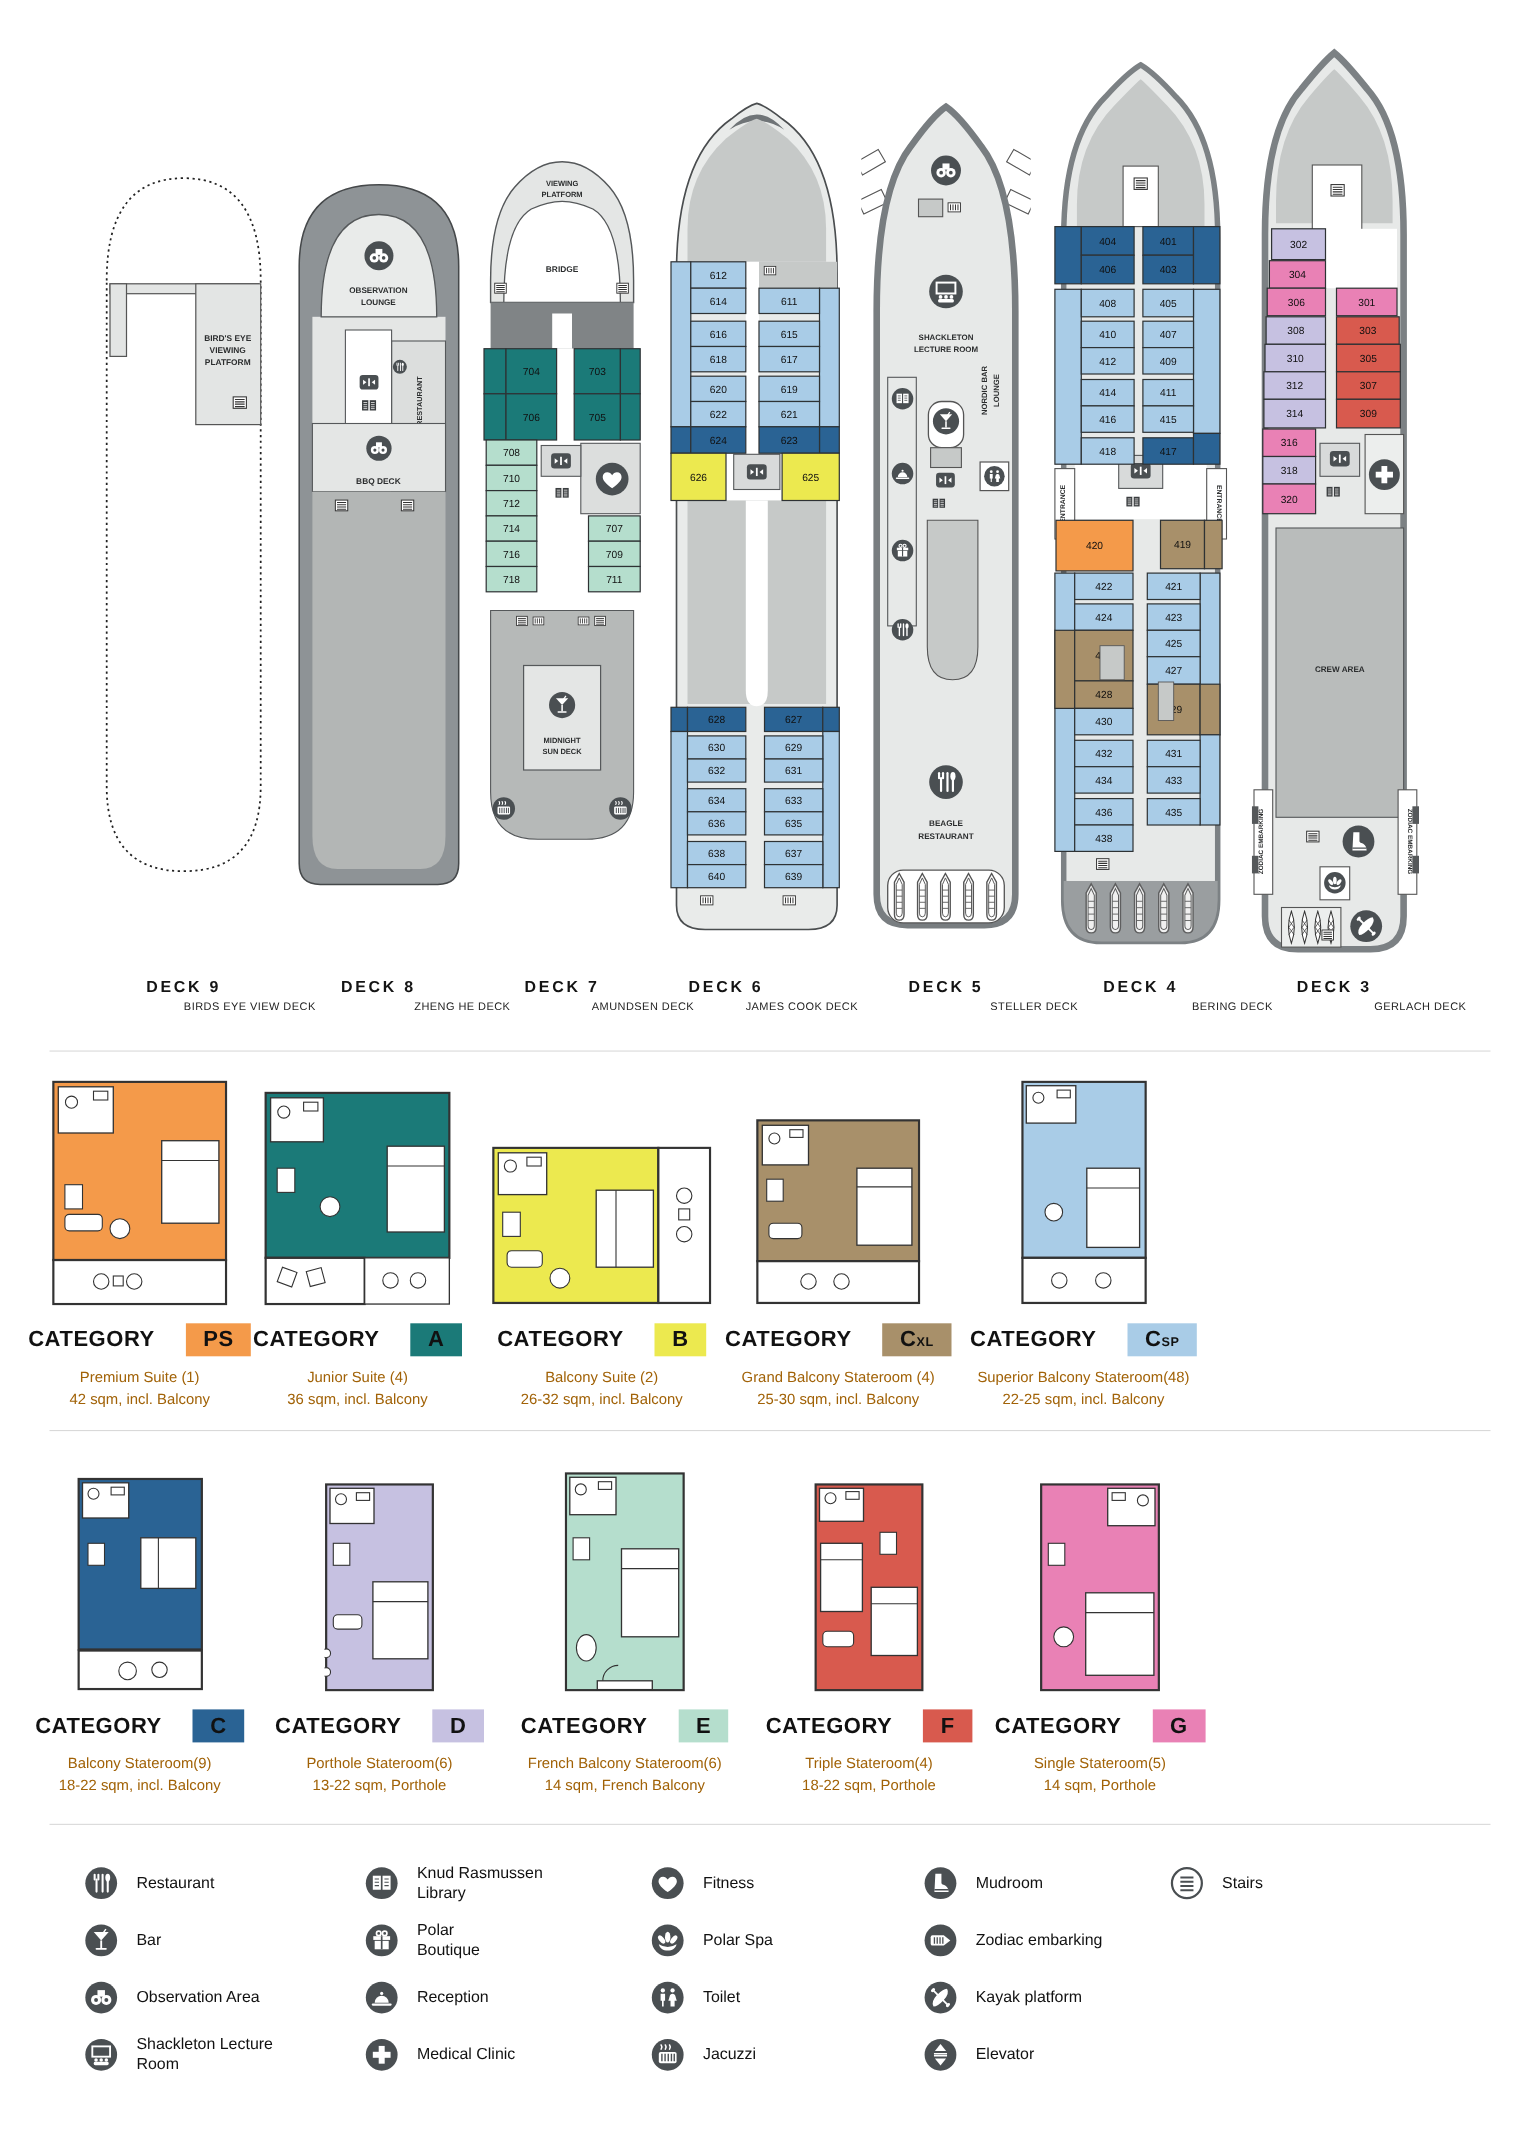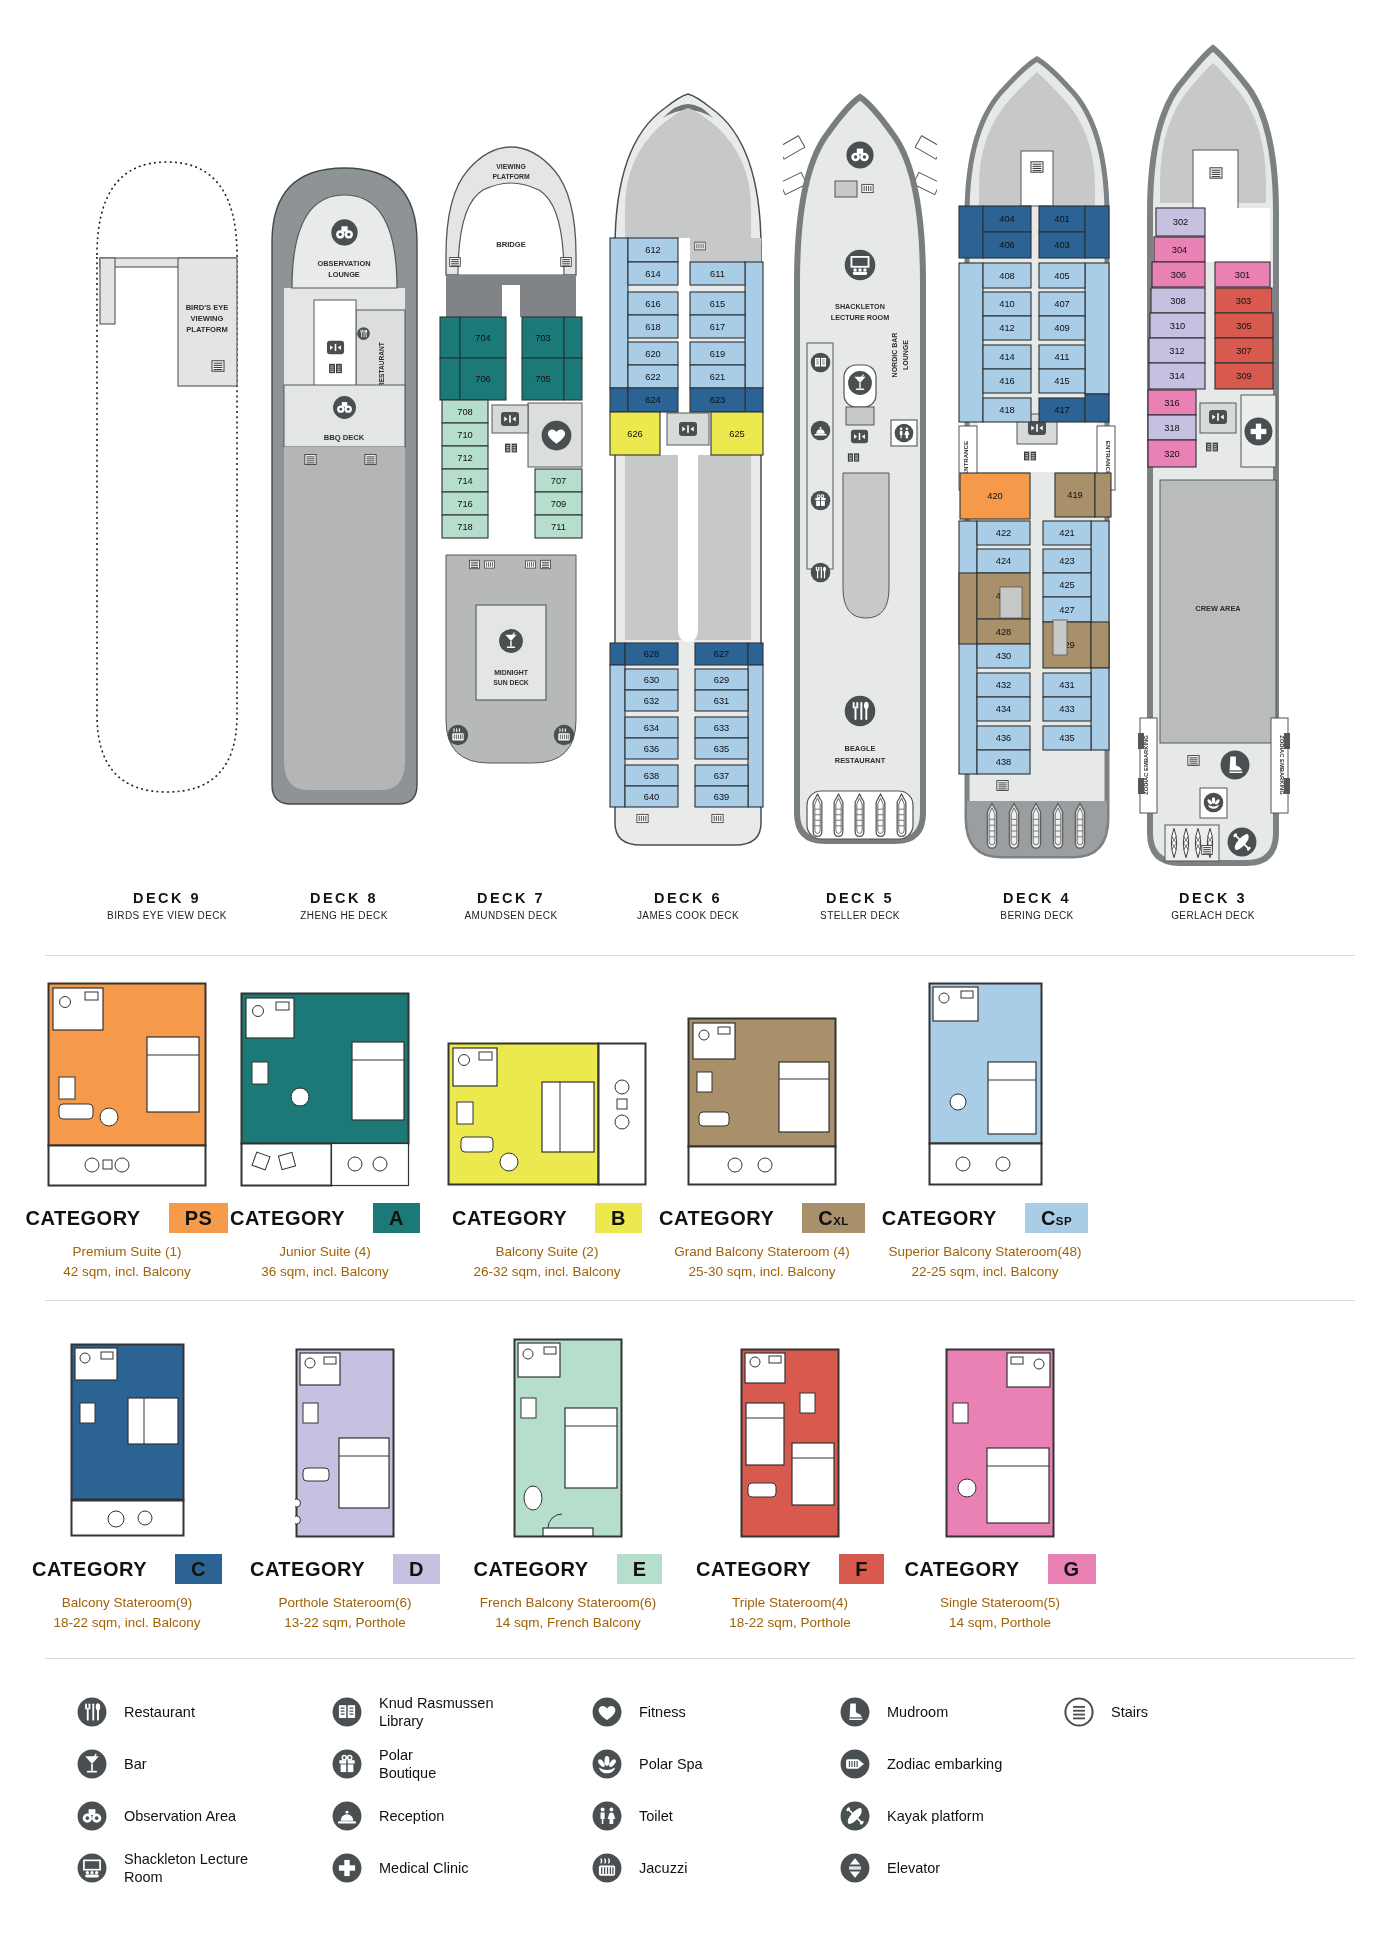--- a/index.html
+++ b/index.html
@@ -2,21 +2,21 @@
 <html><head>
 <meta charset="utf-8">
 <style>
   html,body{margin:0;padding:0;background:#fff;}
   .page{position:relative;width:1400px;height:1941px;background:#fff;font-family:"Liberation Sans",sans-serif;overflow:hidden;}
   svg text{font-family:"Liberation Sans",sans-serif;}
   svg.deck{position:absolute;}
   .lbl{font-weight:bold;fill:#2b2d2e;}
   .deck-label{position:absolute;top:890px;width:240px;text-align:center;transform:translateX(-50%);}
   .deck-label .l1{font-size:14.5px;font-weight:bold;letter-spacing:2.5px;color:#141414;}
-  .deck-label .l2{font-size:10px;letter-spacing:.4px;color:#222;margin-top:4px;}
+  .deck-label .l2{font-size:10px;letter-spacing:.4px;color:#222;margin-top:4px;text-align:right;}
   .divider{position:absolute;left:45px;width:1310px;border-top:1px solid #d9d9d9;height:0;}
   .cat-card{position:absolute;display:flex;flex-direction:column;align-items:center;}
   .plan-wrap{display:flex;align-items:flex-end;justify-content:center;}
   .row1 .plan-wrap{height:212px;}
   .row2 .plan-wrap{height:218px;}
   .cat-label{margin-top:16px;font-size:20px;font-weight:bold;color:#111;display:flex;align-items:center;gap:28px;letter-spacing:.5px;}
   .badge{display:inline-block;padding:3px 16px;font-size:20px;font-weight:bold;color:#111;line-height:1.2;}
   .badge .sub{font-size:11.5px;font-weight:bold;}
   .cat-desc{margin-top:9px;font-size:13.5px;color:#a16207;line-height:1.45;text-align:center;white-space:nowrap;}
   .legend{position:absolute;top:1692px;left:0;width:1400px;}
@@ -616,21 +616,21 @@
       <div class="l2">BIRDS EYE VIEW DECK</div>
     </div>
 <div class="deck-label" style="left:344px">
       <div class="l1">DECK 8</div>
       <div class="l2">ZHENG HE DECK</div>
     </div>
 <div class="deck-label" style="left:511px">
       <div class="l1">DECK 7</div>
       <div class="l2">AMUNDSEN DECK</div>
     </div>
-<div class="deck-label" style="left:688px">
+<div class="deck-label" style="left:660px">
       <div class="l1">DECK 6</div>
       <div class="l2">JAMES COOK DECK</div>
     </div>
 <div class="deck-label" style="left:860px">
       <div class="l1">DECK 5</div>
       <div class="l2">STELLER DECK</div>
     </div>
 <div class="deck-label" style="left:1037px">
       <div class="l1">DECK 4</div>
       <div class="l2">BERING DECK</div>

